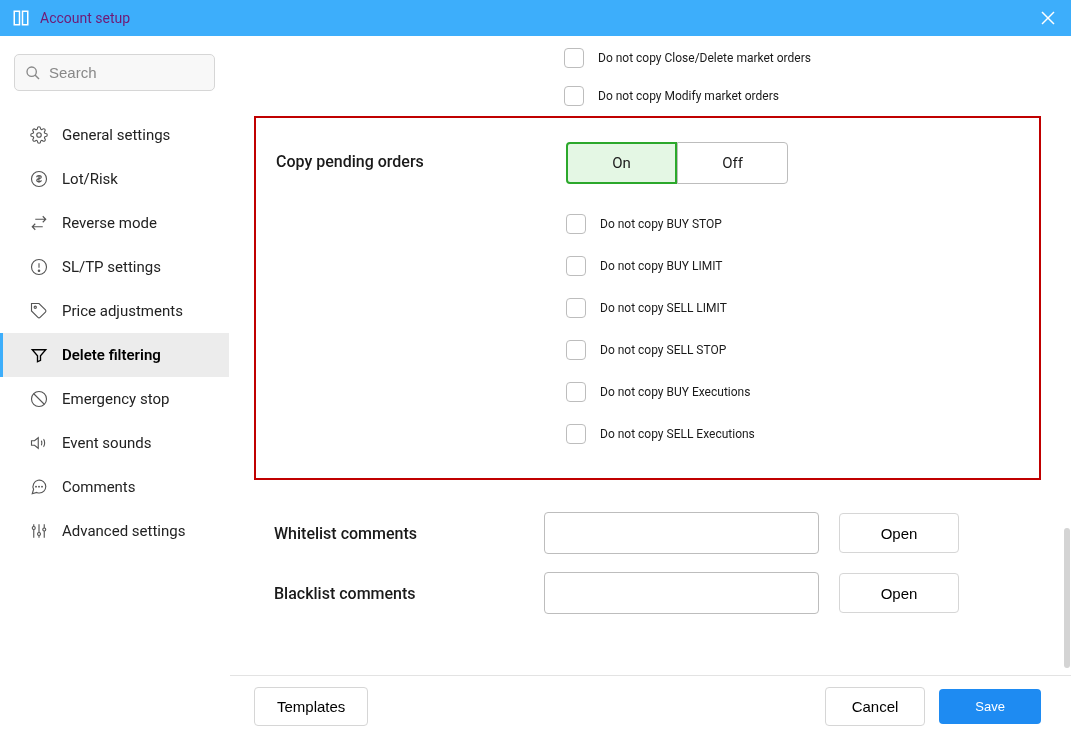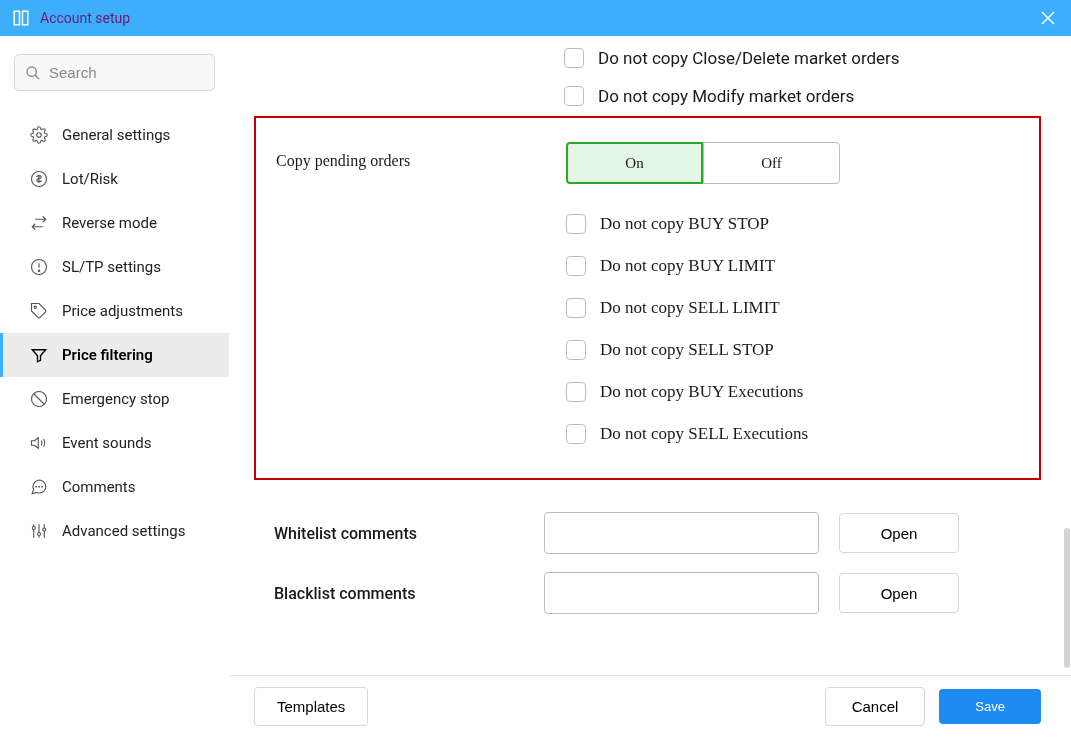--- a/index.html
+++ b/index.html
@@ -23,31 +23,31 @@
 .nav li.active { background: #ececec; font-weight: 600; color: #000; }
 .nav li.active::before { content: ""; position: absolute; left: 0; top: 0; bottom: 0; width: 3px; background: #3daefb; }
 
 .main { flex: 1; position: relative; overflow: hidden; }
 .content { position: absolute; top: 0; left: 0; right: 0; bottom: 62px; overflow-y: auto; padding: 0 30px 20px 24px; }
 
 .top-checks { margin-left: 310px; margin-top: 12px; }
 .top-checks .check-row { margin-bottom: 18px; }
 .top-checks .check-row:last-child { margin-bottom: 10px; }
 
-.red-box { border: 2px solid #c00000; padding: 24px 20px 34px 20px; margin-top: 10px; font-family: Liberation Serif, serif; }
+.red-box { border: 2px solid #c00000; padding: 24px 20px 34px 20px; margin-top: 10px; }
 .row { display: flex; align-items: flex-start; }
 .row-label { width: 290px; font-size: 16px; font-weight: 500; padding-top: 10px; }
 .toggle-group { display: flex; }
-.toggle-btn { width: 137px; height: 42px; border: 1px solid #bdbdbd; background: #fff; font-size: 15px; cursor: pointer; display: flex; align-items: center; justify-content: center; }
+.toggle-btn { width: 111px; height: 42px; border: 1px solid #bdbdbd; background: #fff; font-size: 15px; cursor: pointer; display: flex; align-items: center; justify-content: center; }
 .toggle-btn.active { background: #e4f7e4; border: 2px solid #2ba82b; }
 .toggle-btn:first-child { border-radius: 4px 0 0 4px; }
 .toggle-btn:last-child { border-radius: 0 4px 4px 0; }
 
 .sub-checks { margin-left: 290px; margin-top: 30px; }
-.check-row { display: flex; align-items: center; margin-bottom: 22px; font-size: 17px; }
+.check-row { display: flex; align-items: center; margin-bottom: 22px; font-size: 12px; }
 .sub-checks .check-row:last-child { margin-bottom: 0; }
 .checkbox { width: 20px; height: 20px; border: 1.5px solid #bdbdbd; border-radius: 4px; margin-right: 14px; cursor: pointer; flex-shrink: 0; }
 
 .field-row { display: flex; align-items: center; margin-top: 32px; }
 .field-row .row-label { padding-top: 0; }
 .field-row input.text-input { width: 275px; height: 42px; border: 1px solid #bdbdbd; border-radius: 4px; padding: 0 10px; font-size: 15px; outline: none; }
 .open-btn { margin-left: 20px; width: 120px; height: 40px; border: 1px solid #d6d6d6; background: #fff; border-radius: 4px; font-size: 15px; cursor: pointer; }
 
 .footer { position: absolute; bottom: 0; left: 0; right: 0; height: 62px; border-top: 1px solid #e3e3e3; display: flex; align-items: center; padding: 0 30px 0 24px; background: #fff; }
 .footer .templates-btn { border: 1px solid #d6d6d6; background: #fff; border-radius: 4px; padding: 10px 22px; font-size: 15px; cursor: pointer; }
@@ -136,21 +136,21 @@
             </svg>
           </span>
         <span>Price adjustments</span>
       </li>
       <li class="active">
         <span class="icon">
             <svg width="18" height="18" viewBox="0 0 24 24" fill="none" stroke="#000" stroke-width="1.8">
               <path d="M3 5h18l-7 8v6l-4 2v-8L3 5z"></path>
             </svg>
           </span>
-        <span>Price filtering</span>
+        <span>Delete filtering</span>
       </li>
       <li>
         <span class="icon">
             <svg width="18" height="18" viewBox="0 0 24 24" fill="none" stroke="currentColor" stroke-width="1.5">
               <circle cx="12" cy="12" r="10"></circle>
               <line x1="5" y1="5" x2="19" y2="19"></line>
             </svg>
           </span>
         <span>Emergency stop</span>
       </li>

